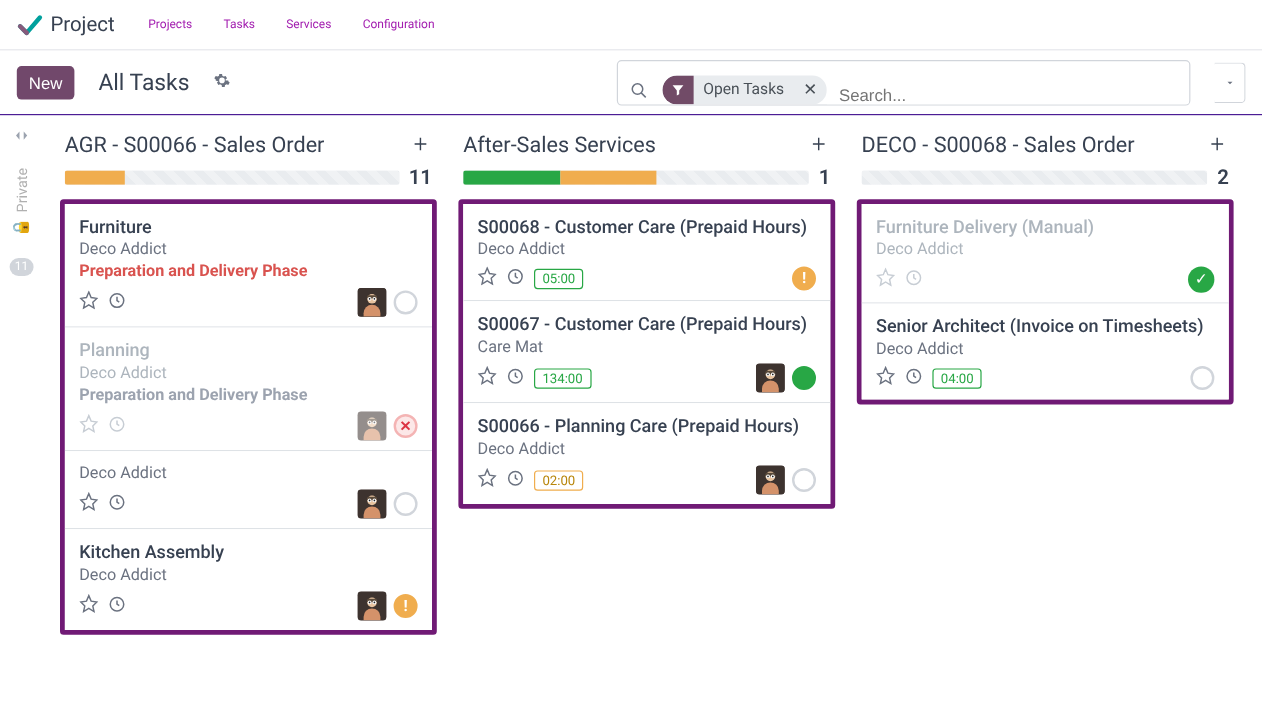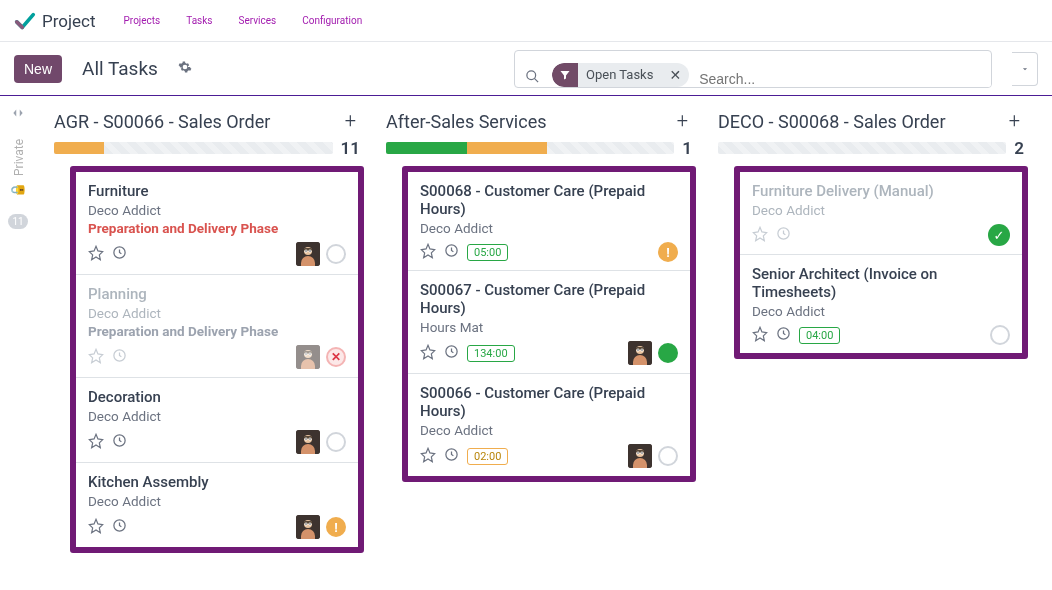--- a/index.html
+++ b/index.html
@@ -37,21 +37,21 @@
   .board { position: absolute; left: 36px; right: 0; top: 96px; bottom: 0; display: flex; overflow-x: auto; padding: 0 14px 14px; gap: 18px; }
   .column { width: 314px; flex-shrink: 0; display: flex; flex-direction: column; }
   .col-header { display: flex; align-items: flex-end; padding: 12px 4px 6px; }
   .col-title { font-size: 18px; font-weight: 400; color: #374151; flex: 1; }
   .col-add { color: #374151; cursor: pointer; font-size: 20px; font-weight: 300; padding: 0 4px; }
   .col-sub { display: flex; align-items: center; gap: 8px; padding: 0 4px 8px; }
   .progress { flex: 1; height: 12px; border-radius: 2px; overflow: hidden; display: flex; background: #e9ecef repeating-linear-gradient(45deg, #e9ecef, #e9ecef 6px, #f0f2f4 6px, #f0f2f4 12px);}
   .progress .seg { height: 100%; }
   .col-count { font-size: 17px; font-weight: 600; color: #374151; }
   
-  .cards { border: 6px solid #701a75; border-radius: 3px; overflow: hidden; margin-left: 20px; }
+  .cards { border: 4px solid #701a75; border-radius: 3px; overflow: hidden; }
   .card { padding: 10px 12px 8px; border-bottom: 1px solid #dee2e6; cursor: pointer; background: #fff; }
   .card:last-child { border-bottom: none; }
   .card-title { font-size: 15px; font-weight: 500; color: #374151; margin-bottom: 2px; }
   .card-sub { font-size: 13.5px; color: #6b7280; margin-bottom: 2px; }
   .card-tag { font-size: 13.5px; color: #d9534f; margin-bottom: 4px; font-weight: bold; }
   .card-tag.muted { color: #9ca3af; }
   .card-footer { display: flex; align-items: center; gap: 8px; margin-top: 6px; }
   .card-footer .right { margin-left: auto; display: flex; align-items: center; gap: 6px; }
   .star, .clock-icon { color: #6b7280; cursor: pointer; }
   .hours-pill { border: 1px solid; border-radius: 3px; font-size: 11px; padding: 1px 6px; height: 17px; display: inline-flex; align-items: center; }
@@ -199,21 +199,20 @@
                   <circle cx="14" cy="9" r="1.6" fill="#fff"></circle>
                   <circle cx="10" cy="9" r="0.7" fill="#222"></circle>
                   <circle cx="14" cy="9" r="0.7" fill="#222"></circle>
                 </svg>
               </span>
               <span class="status-dot red-x">✕</span>
             </span>
     </div>
         </div>
         <div class="card ">
-          <div class="card-title">Decoration</div>
           <div class="card-sub">Deco Addict</div>
           <div class="card-footer">
       <span class="star"><svg width="16" height="16" viewBox="0 0 24 24" fill="none" stroke="currentColor" stroke-width="1.8">
                 <path d="M12 2l2.9 6.9L22 10l-5 4.9 1.5 7.1L12 18l-6.5 4 1.5-7.1L2 10l7.1-1.1z"></path>
               </svg></span>
       <span class="clock-icon"><svg width="15" height="15" viewBox="0 0 24 24" fill="none" stroke="currentColor" stroke-width="2">
                 <circle cx="12" cy="12" r="9"></circle>
                 <path d="M12 7v5l3 2"></path>
               </svg></span>
 
@@ -290,21 +289,21 @@
                 <path d="M12 7v5l3 2"></path>
               </svg></span>
       <span class="hours-pill hours-green">05:00</span>
       <span class="right">
               <span class="status-dot warn">!</span>
             </span>
     </div>
         </div>
         <div class="card ">
           <div class="card-title">S00067 - Customer Care (Prepaid Hours)</div>
-          <div class="card-sub">Hours Mat</div>
+          <div class="card-sub">Care Mat</div>
           <div class="card-footer">
       <span class="star"><svg width="16" height="16" viewBox="0 0 24 24" fill="none" stroke="currentColor" stroke-width="1.8">
                 <path d="M12 2l2.9 6.9L22 10l-5 4.9 1.5 7.1L12 18l-6.5 4 1.5-7.1L2 10l7.1-1.1z"></path>
               </svg></span>
       <span class="clock-icon"><svg width="15" height="15" viewBox="0 0 24 24" fill="none" stroke="currentColor" stroke-width="2">
                 <circle cx="12" cy="12" r="9"></circle>
                 <path d="M12 7v5l3 2"></path>
               </svg></span>
       <span class="hours-pill hours-green">134:00</span>
       <span class="right">
@@ -318,21 +317,21 @@
                   <circle cx="14" cy="9" r="1.6" fill="#fff"></circle>
                   <circle cx="10" cy="9" r="0.7" fill="#222"></circle>
                   <circle cx="14" cy="9" r="0.7" fill="#222"></circle>
                 </svg>
               </span>
               <span class="status-dot green"></span>
             </span>
     </div>
         </div>
         <div class="card ">
-          <div class="card-title">S00066 - Customer Care (Prepaid Hours)</div>
+          <div class="card-title">S00066 - Planning Care (Prepaid Hours)</div>
           <div class="card-sub">Deco Addict</div>
           <div class="card-footer">
       <span class="star"><svg width="16" height="16" viewBox="0 0 24 24" fill="none" stroke="currentColor" stroke-width="1.8">
                 <path d="M12 2l2.9 6.9L22 10l-5 4.9 1.5 7.1L12 18l-6.5 4 1.5-7.1L2 10l7.1-1.1z"></path>
               </svg></span>
       <span class="clock-icon"><svg width="15" height="15" viewBox="0 0 24 24" fill="none" stroke="currentColor" stroke-width="2">
                 <circle cx="12" cy="12" r="9"></circle>
                 <path d="M12 7v5l3 2"></path>
               </svg></span>
       <span class="hours-pill hours-orange">02:00</span>

